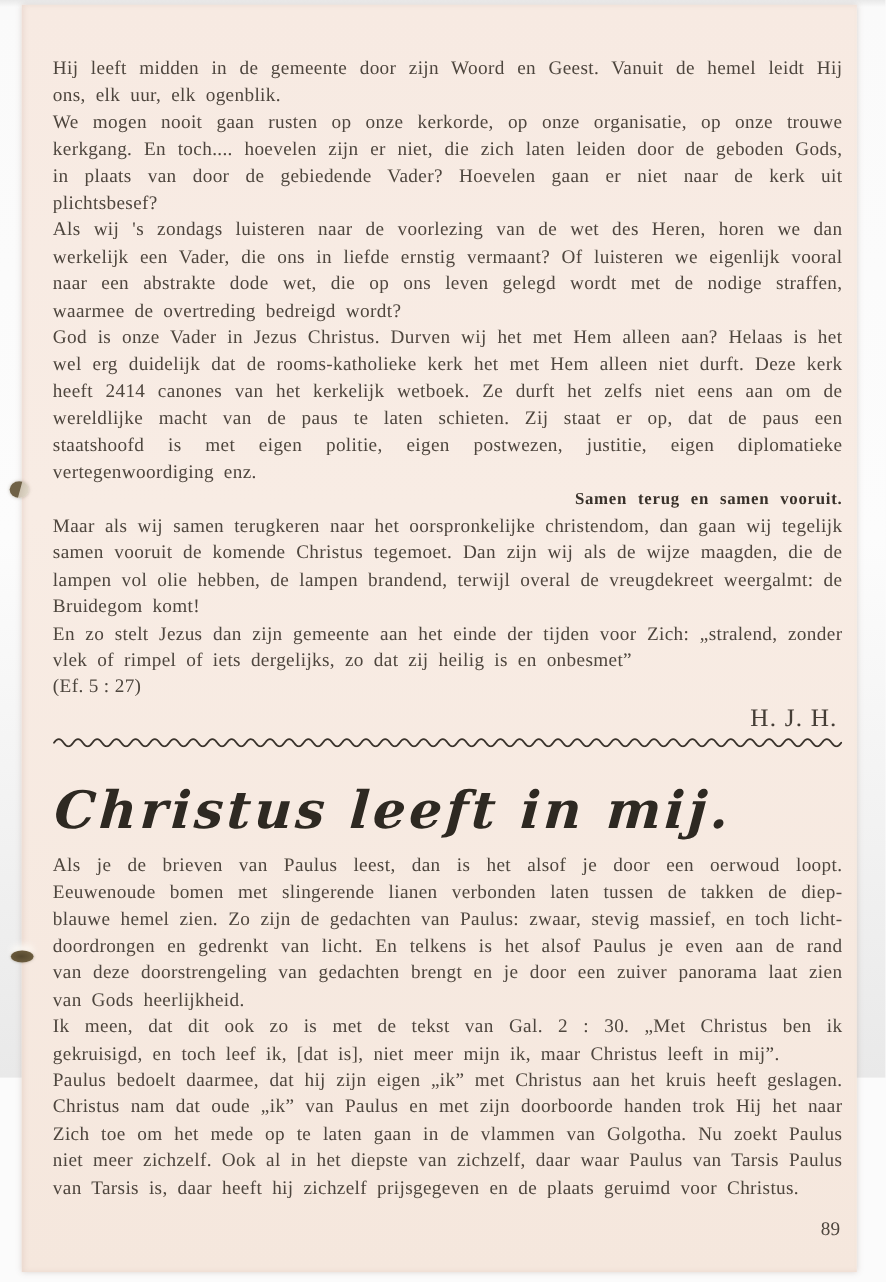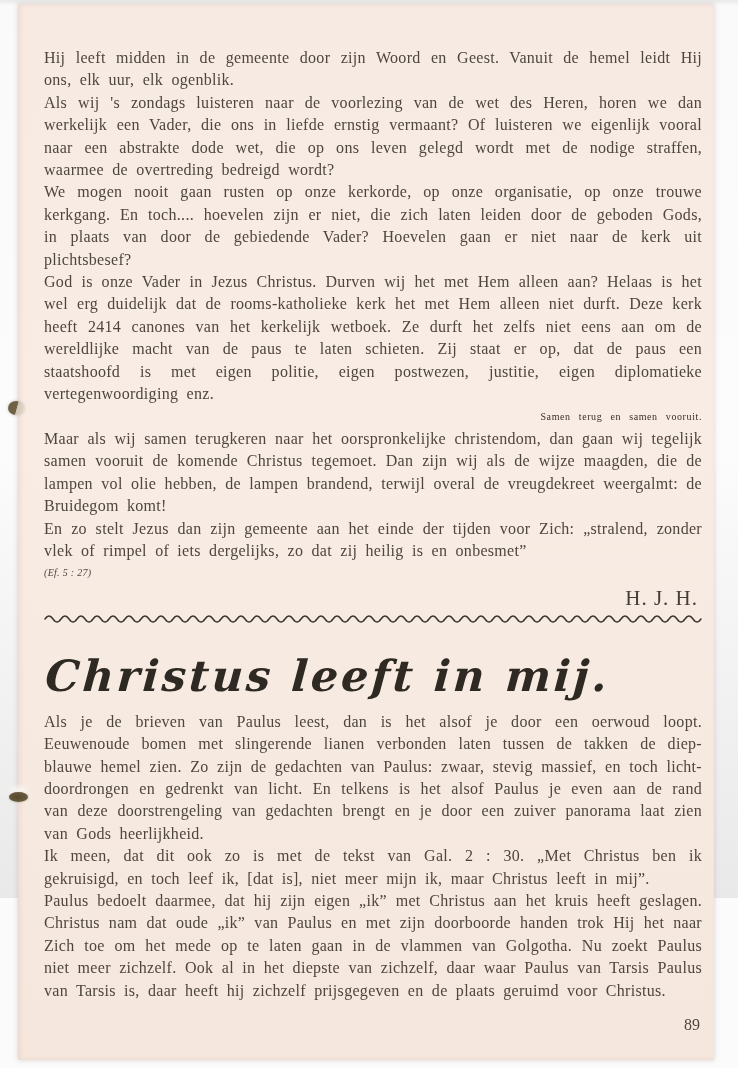--- a/index.html
+++ b/index.html
@@ -34,35 +34,34 @@
   p.body-par {
     margin: 0;
     font-size: 16px;
     line-height: 22.4px;
     text-align: justify;
     letter-spacing: 0.3px;
     word-spacing: 4px;
   }
   .subheading {
     margin: 0;
-    font-size: 10px;
+    font-size: 14px;
     line-height: 22.4px;
-    font-weight: normal;
+    font-weight: bold;
     text-align: right;
     letter-spacing: 0.6px;
     word-spacing: 5px;
     color: #38312a;
   }
   .scripture-ref {
     margin: 0;
-    font-size: 10px;
+    font-size: 16px;
     line-height: 22.4px;
     text-align: left;
     letter-spacing: 0.3px;
-    font-style: italic;
   }
   .signature {
     margin: 2px 4px 4px 0;
     font-size: 21px;
     line-height: 22px;
     text-align: right;
     letter-spacing: 1px;
     color: #453e36;
   }
   .divider {
@@ -115,22 +114,22 @@
 
 <div class="scan">
 
   <div class="ink-spot spot-top"></div>
   <div class="ink-spot spot-bottom"></div>
 
   <div class="paper">
     <div class="content">
 
       <p class="body-par">Hij leeft midden in de gemeente door zijn Woord en Geest. Vanuit de hemel leidt Hij ons, elk uur, elk ogenblik.</p>
+      <p class="body-par">We mogen nooit gaan rusten op onze kerkorde, op onze organisatie, op onze trouwe kerkgang. En toch.... hoevelen zijn er niet, die zich laten leiden door de geboden Gods, in plaats van door de gebiedende Vader? Hoevelen gaan er niet naar de kerk uit plichtsbesef?</p>
       <p class="body-par">Als wij 's zondags luisteren naar de voorlezing van de wet des Heren, horen we dan werkelijk een Vader, die ons in liefde ernstig vermaant? Of luisteren we eigenlijk vooral naar een abstrakte dode wet, die op ons leven gelegd wordt met de nodige straffen, waarmee de overtreding bedreigd wordt?</p>
-      <p class="body-par">We mogen nooit gaan rusten op onze kerkorde, op onze organisatie, op onze trouwe kerkgang. En toch.... hoevelen zijn er niet, die zich laten leiden door de geboden Gods, in plaats van door de gebiedende Vader? Hoevelen gaan er niet naar de kerk uit plichtsbesef?</p>
       <p class="body-par">God is onze Vader in Jezus Christus. Durven wij het met Hem alleen aan? Helaas is het wel erg duidelijk dat de rooms-katholieke kerk het met Hem alleen niet durft. Deze kerk heeft 2414 canones van het kerkelijk wetboek. Ze durft het zelfs niet eens aan om de wereldlijke macht van de paus te laten schieten. Zij staat er op, dat de paus een staatshoofd is met eigen politie, eigen postwezen, justitie, eigen diplomatieke vertegenwoordiging enz.</p>
 
       <h3 class="subheading">Samen terug en samen vooruit.</h3>
 
       <p class="body-par">Maar als wij samen terugkeren naar het oorspronkelijke christendom, dan gaan wij tegelijk samen vooruit de komende Christus tegemoet. Dan zijn wij als de wijze maagden, die de lampen vol olie hebben, de lampen brandend, terwijl overal de vreugdekreet weergalmt: de Bruidegom komt!</p>
       <p class="body-par">En zo stelt Jezus dan zijn gemeente aan het einde der tijden voor Zich: „stralend, zonder vlek of rimpel of iets dergelijks, zo dat zij heilig is en onbesmet”</p>
       <p class="scripture-ref">(Ef. 5 : 27)</p>
 
       <div class="signature">H. J. H.</div>
 

